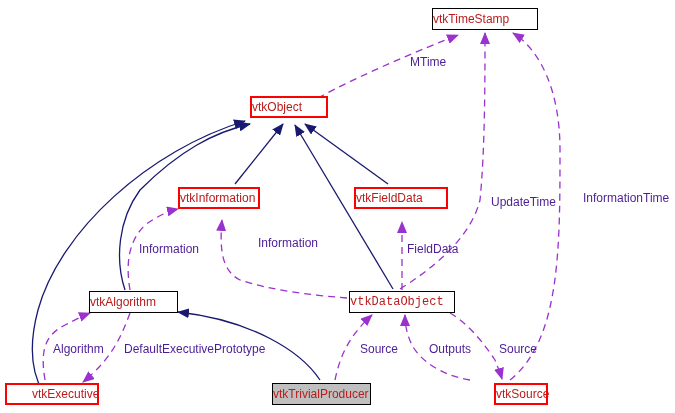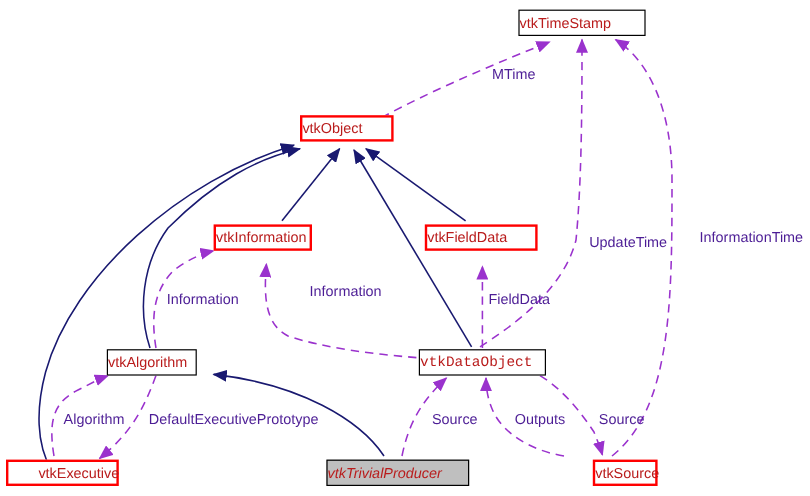--- a/index.html
+++ b/index.html
@@ -44,24 +44,24 @@
     <path d="M335,380 C340,355 350,335 372,315" marker-end="url(#ah-purple)"></path>
     <path d="M470,380 C440,375 420,360 412,345 C407,335 405,325 405,315" marker-end="url(#ah-purple)"></path>
     <path d="M450,313 C470,325 485,345 495,360 C498,368 500,372 502,379" marker-end="url(#ah-purple)"></path>
   </g>
 </svg>
 
 <div class="node" style="left:432px;top:8px;width:106px;">vtkTimeStamp</div>
 <div class="node red" style="left:250px;top:96px;width:78px;">vtkObject</div>
 <div class="node red" style="left:178px;top:187px;width:82px;">vtkInformation</div>
 <div class="node red" style="left:354px;top:187px;width:94px;">vtkFieldData</div>
-<div class="node" style="left:89px;top:291px;width:75px;">vtkAlgorithm</div>
+<div class="node" style="left:89px;top:291px;width:89px;">vtkAlgorithm</div>
 <div class="node" style="left:349px;top:291px;width:106px;font-family:Liberation Mono, monospace;">vtkDataObject</div>
 <div class="node red" style="left:5px;top:383px;width:94px;padding-left:25px;">vtkExecutive</div>
-<div class="node gray" style="left:272px;top:383px;width:119px;font-style:italic;">vtkTrivialProducer</div>
+<div class="node gray" style="left:272px;top:383px;width:99px;">vtkTrivialProducer</div>
 <div class="node red" style="left:494px;top:383px;width:54px;">vtkSource</div>
 
 <div class="lbl" style="left:410px;top:56px;">MTime</div>
 <div class="lbl" style="left:491px;top:156px;margin-top:40px;">UpdateTime</div>
 <div class="lbl" style="left:583px;top:192px;">InformationTime</div>
 <div class="lbl" style="left:139px;top:243px;">Information</div>
 <div class="lbl" style="left:234px;top:237px;width:108px;">
   <div>Information</div>
 </div>
 <div class="lbl" style="left:407px;top:243px;">FieldData</div>

